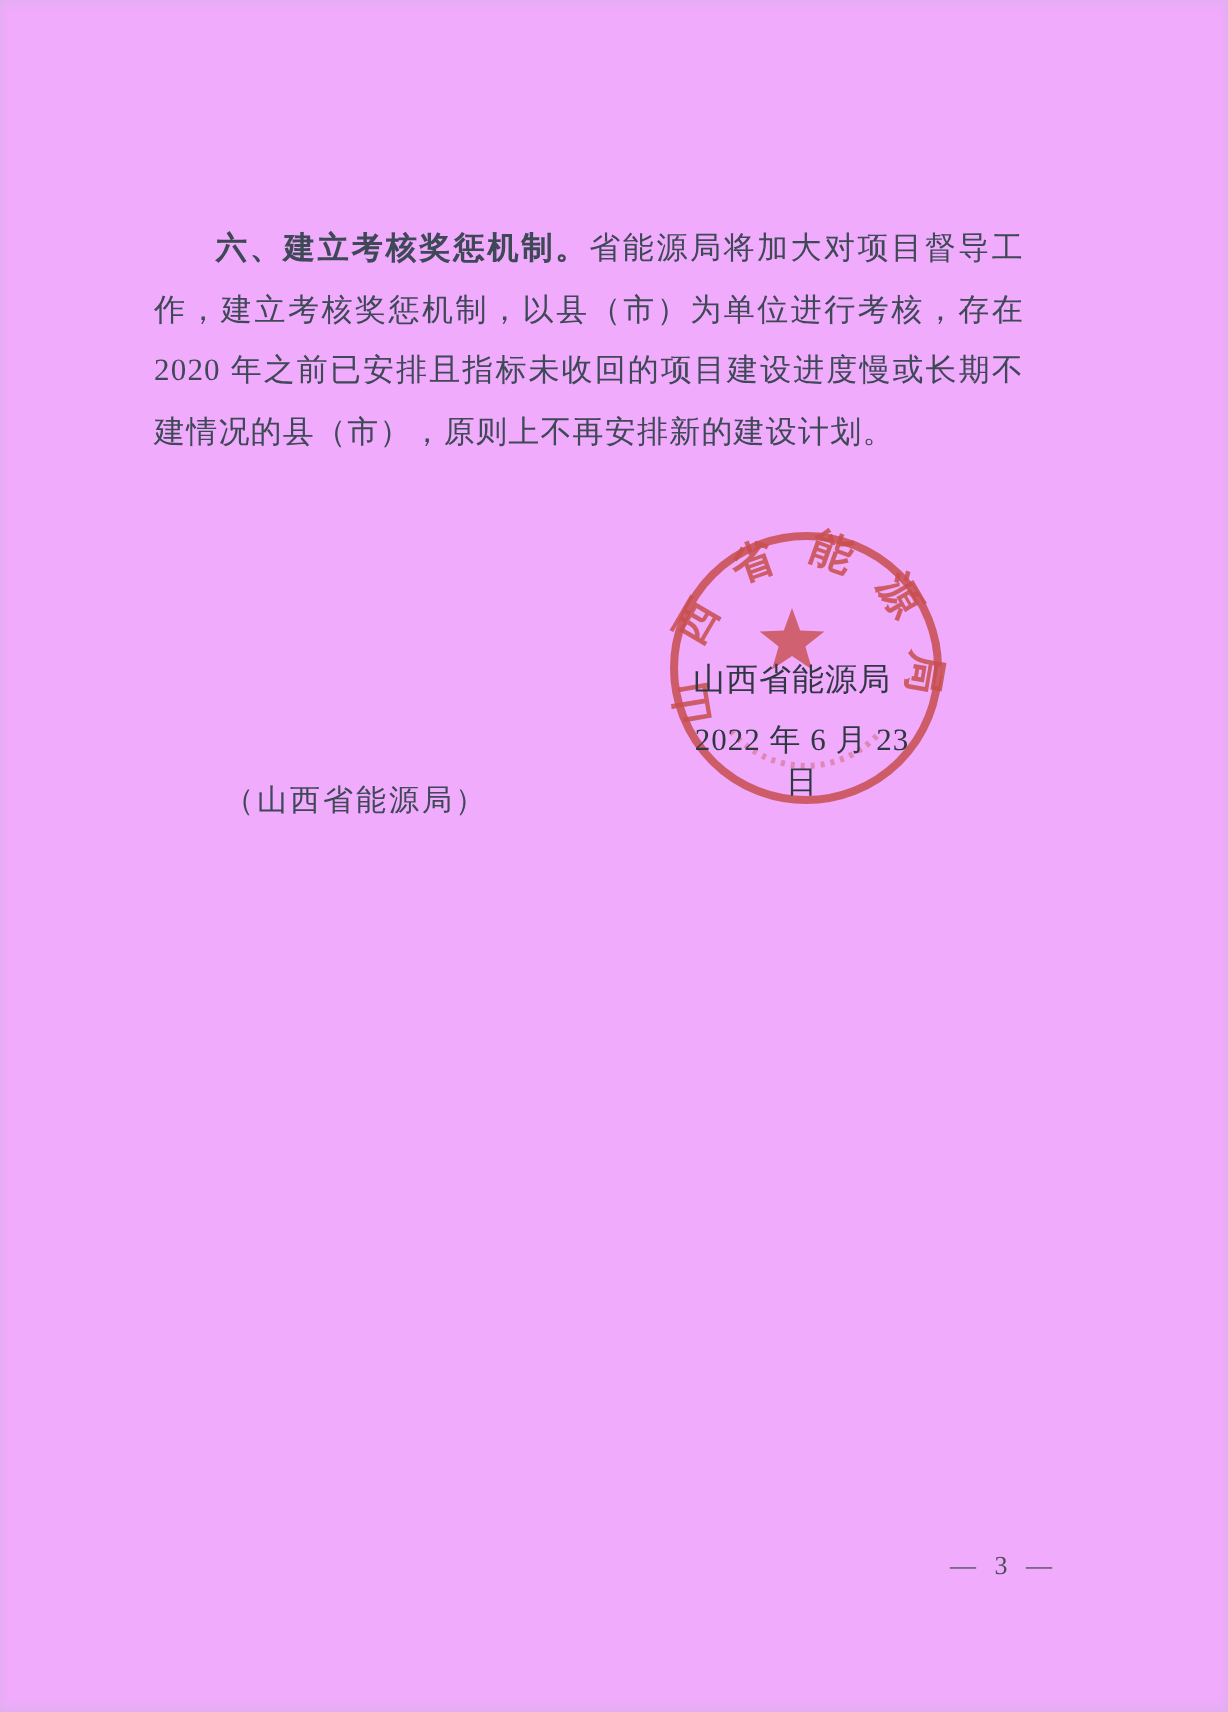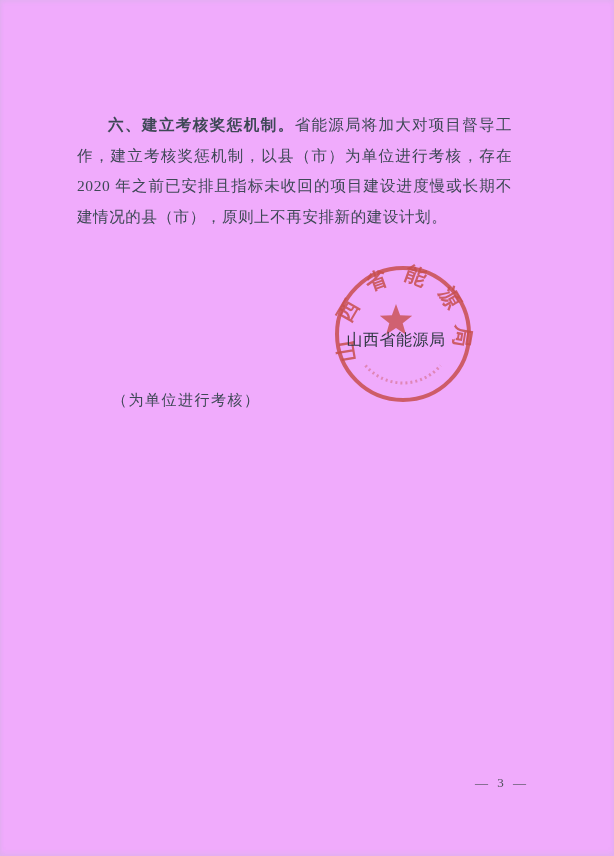--- a/index.html
+++ b/index.html
@@ -81,18 +81,19 @@
       <path id="sealArcPath" d="M -47.1 22 A 52 52 0 1 1 47.1 22" fill="none"></path>
     </defs>
     <text class="arcTxt">
       <textPath href="#sealArcPath" startOffset="50%" text-anchor="middle">山西省能源局</textPath>
     </text>
     <path class="serial" d="M -37.5 31.5 A 49 49 0 0 0 37.5 31.5"></path>
   </svg>
 
   <div class="signature-org">山西省能源局</div>
 
+  <div class="signature-date">2022 年 6 月 23 日</div>
 
-  <div class="disclosure-note">（为单位进行考核）</div>
+  <div class="disclosure-note">（山西省能源局）</div>
 
   <div class="page-number">— 3 —</div>
 
 </div>
 
 </body></html>

